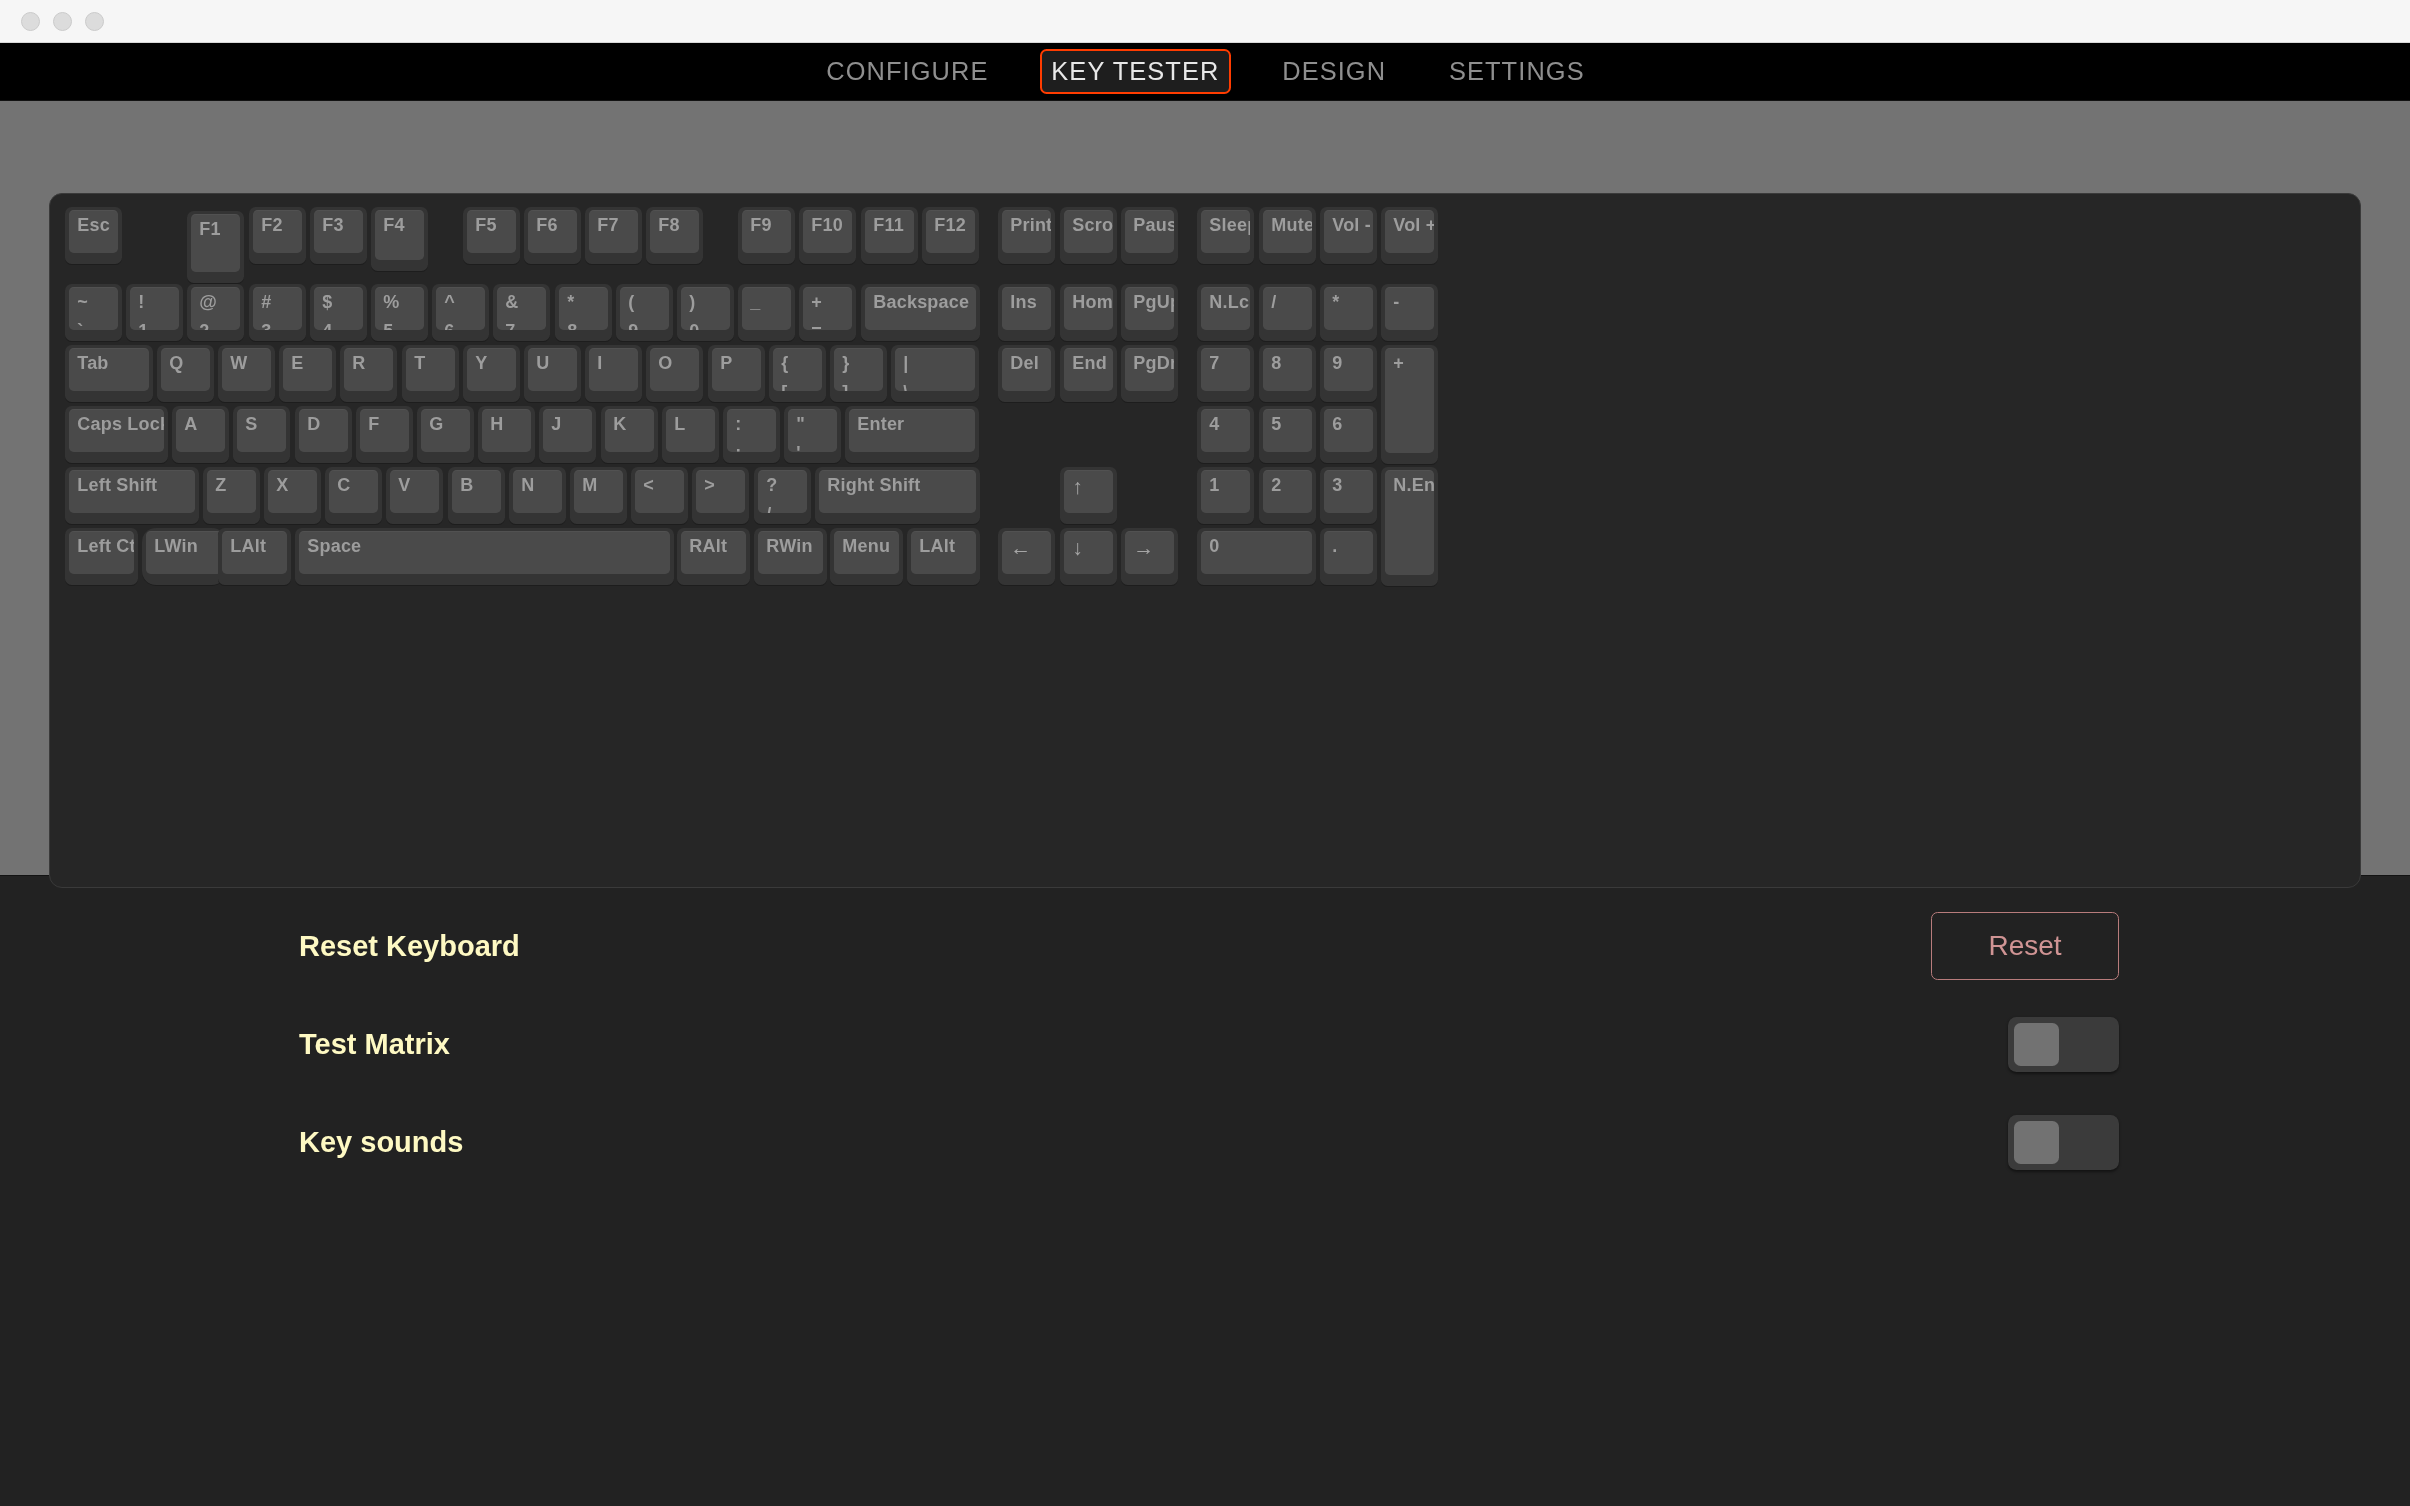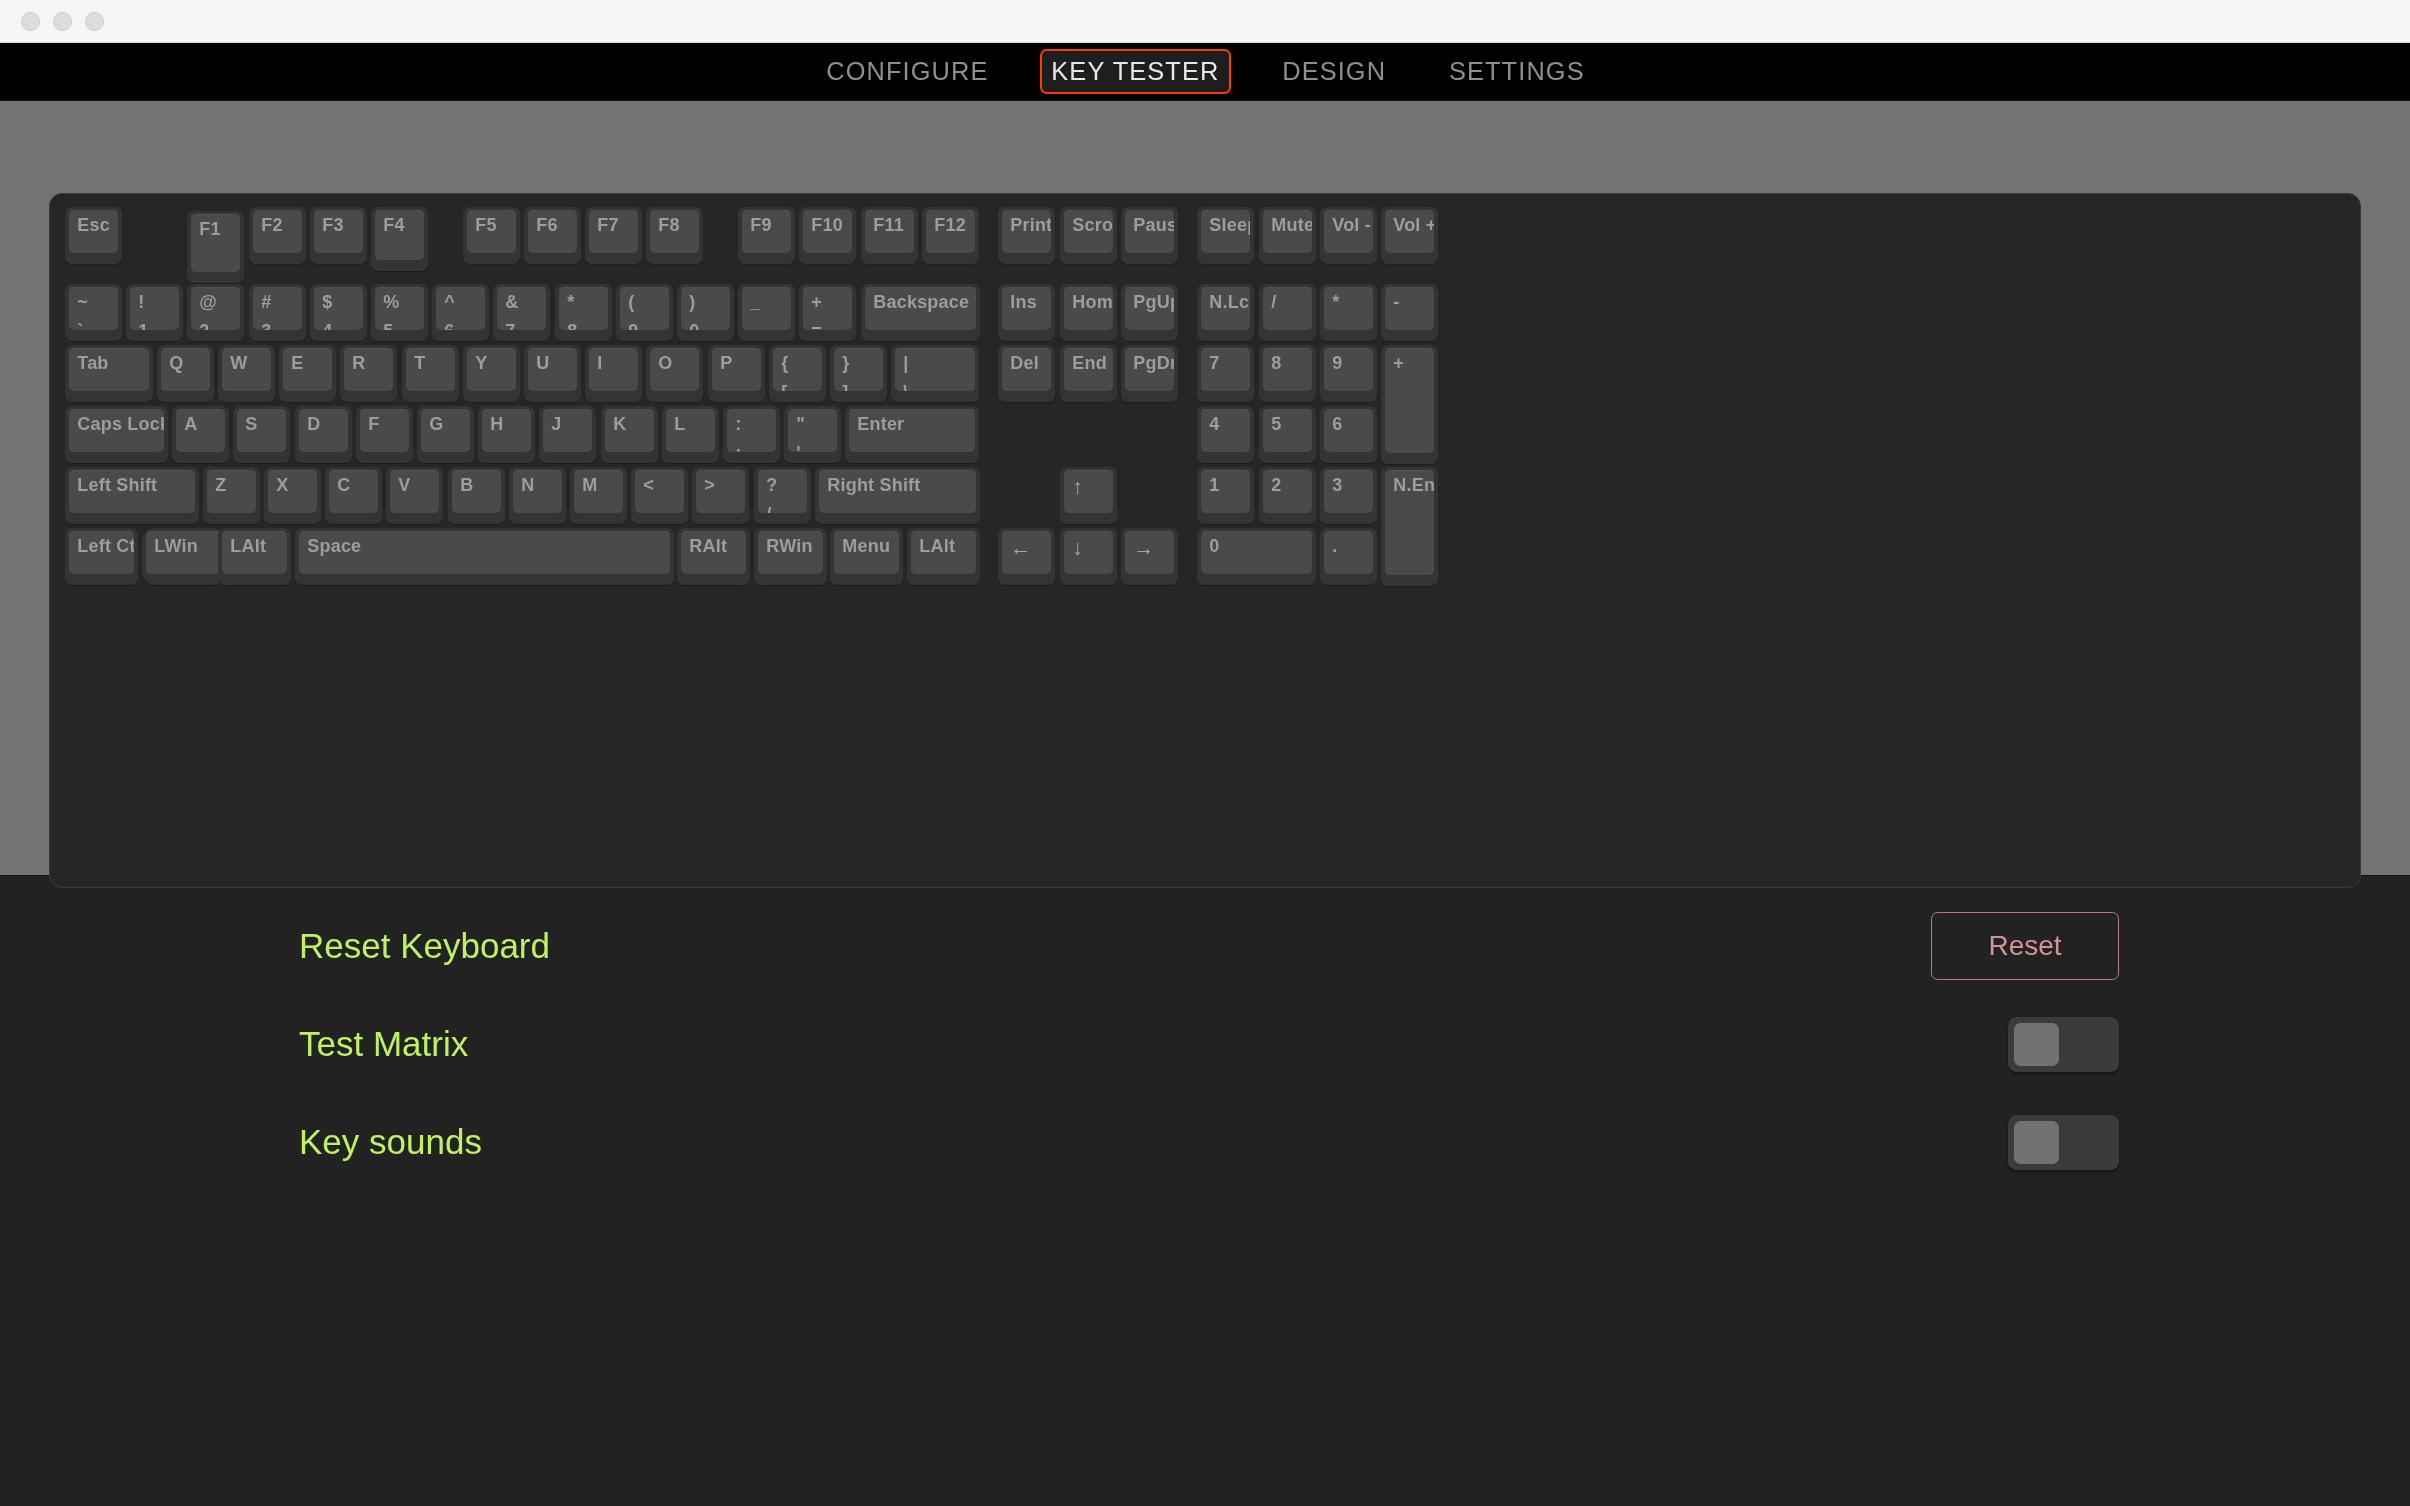--- a/index.html
+++ b/index.html
@@ -137,23 +137,23 @@
     height: 630px;
   }
   .setting-row {
     display: flex;
     align-items: center;
     height: 98px;
     padding: 0 292px 0 299px;
   }
   .setting-label {
     flex: 1;
-    font-size: 35px;
-    color: #bef264;
-    font-weight: 400;
+    font-size: 29px;
+    color: #fef9c3;
+    font-weight: 700;
   }
   .reset-btn {
     width: 188px;
     height: 68px;
     background: #222222;
     border: 1.9px solid #b87c7c;
     border-radius: 6.6px;
     color: #d09494;
     font-size: 28px;
     font-family: "Liberation Sans", sans-serif;

